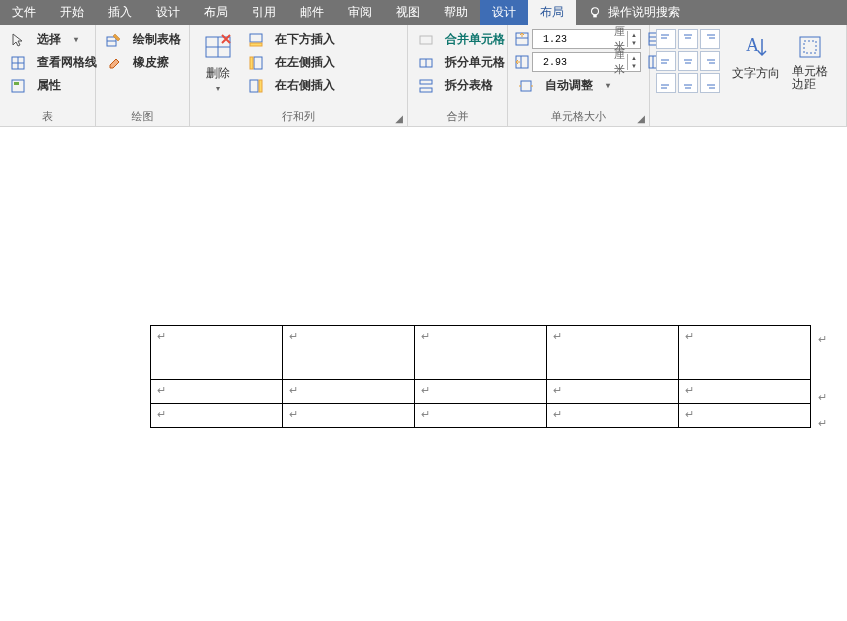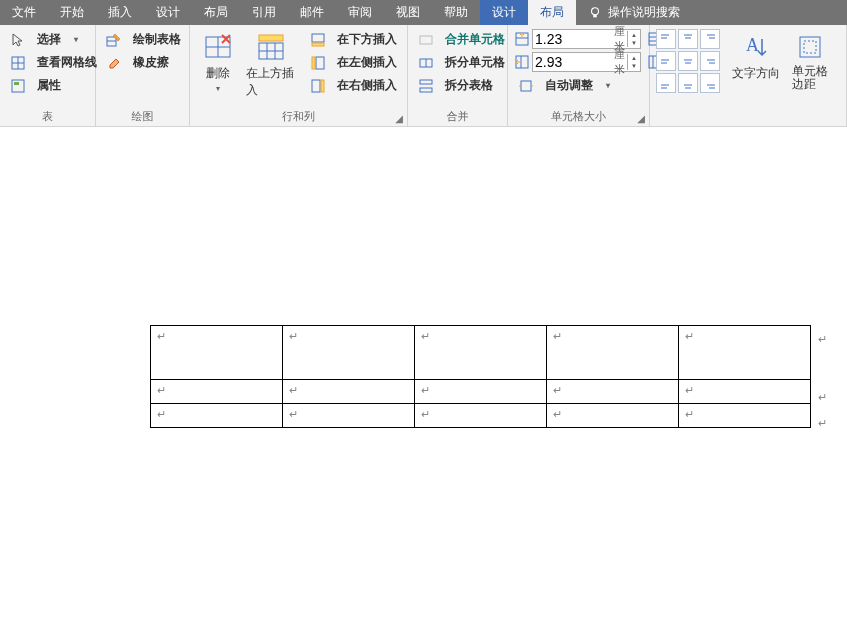--- a/index.html
+++ b/index.html
@@ -24,21 +24,21 @@
   .hstack { display: flex; flex-direction: row; align-items: center; gap: 2px; }
   .btn { display: flex; align-items: center; gap: 11px; padding: 2px 4px; cursor: pointer; font-size: 12px; color: #333; white-space: nowrap; font-weight: bold; }
   .btn.disabled { color: #0f766e; }
   .big-btn { display: flex; flex-direction: column; align-items: center; justify-content: flex-start; padding: 2px 6px; cursor: pointer; font-size: 12px; color: #333; gap: 2px; min-width: 44px; }
   .big-btn .caret { font-size: 8px; color: #666; }
   .icon { width: 16px; height: 16px; display: inline-flex; align-items: center; justify-content: center; flex-shrink: 0; }
   .icon-lg { width: 32px; height: 32px; }
   .caret-sm { font-size: 8px; color: #666; margin-left: 2px; }
 
   .spin-input { display: flex; align-items: center; border: 1px solid #ababab; background: #fff; height: 20px; }
-  .spin-input input { border: none; width: 36px; font-size: 14px; padding: 0 2px; text-align: left; outline: none; }
+  .spin-input input { border: none; width: 36px; font-size: 10px; padding: 0 2px; text-align: right; outline: none; font-family: Liberation Mono, monospace; }
   .spin-input .unit { font-size: 11px; color: #666; padding-right: 2px; margin-left: 45px; }
   .spin-btns { display: flex; flex-direction: column; border-left: 1px solid #ababab; }
   .spin-btns span { font-size: 6px; line-height: 8px; width: 12px; text-align: center; cursor: pointer; color: #555; }
 
   
   .align-grid { display: grid; grid-template-columns: repeat(3, 20px); grid-template-rows: repeat(3, 20px); gap: 2px; }
   .align-cell { border: 1px solid #b7c4d7; background: #fff; display:flex; align-items:center; justify-content:center; cursor:pointer; }
   .align-cell svg { width:14px; height:14px; }
 
   
@@ -151,32 +151,20 @@
             <svg viewBox="0 0 32 32">
               <rect x="4" y="6" width="24" height="20" fill="none" stroke="#4472c4"></rect>
               <line x1="4" y1="16" x2="28" y2="16" stroke="#4472c4"></line>
               <line x1="16" y1="6" x2="16" y2="26" stroke="#4472c4"></line>
               <path d="M20 4 L28 12 M28 4 L20 12" stroke="#e74c3c" stroke-width="2"></path>
             </svg>
           </span>
         <span>删除</span>
         <span class="caret">▾</span>
       </div>
-      <div class="big-btn">
-        <span class="icon icon-lg">
-            <svg viewBox="0 0 32 32">
-              <rect x="4" y="12" width="24" height="16" fill="none" stroke="#4472c4"></rect>
-              <line x1="4" y1="20" x2="28" y2="20" stroke="#4472c4"></line>
-              <line x1="12" y1="12" x2="12" y2="28" stroke="#4472c4"></line>
-              <line x1="20" y1="12" x2="20" y2="28" stroke="#4472c4"></line>
-              <rect x="4" y="4" width="24" height="6" fill="#ffd966" stroke="#e8a33d"></rect>
-            </svg>
-          </span>
-        <span>在上方插入</span>
-      </div>
       <div class="vstack" style="margin-left:4px">
         <div class="btn">
           <span class="icon">
               <svg viewBox="0 0 16 16">
                 <rect x="2" y="2" width="12" height="8" fill="none" stroke="#4472c4"></rect>
                 <rect x="2" y="11" width="12" height="3" fill="#ffd966" stroke="#e8a33d"></rect>
               </svg>
             </span>
           <span>在下方插入</span>
         </div>

